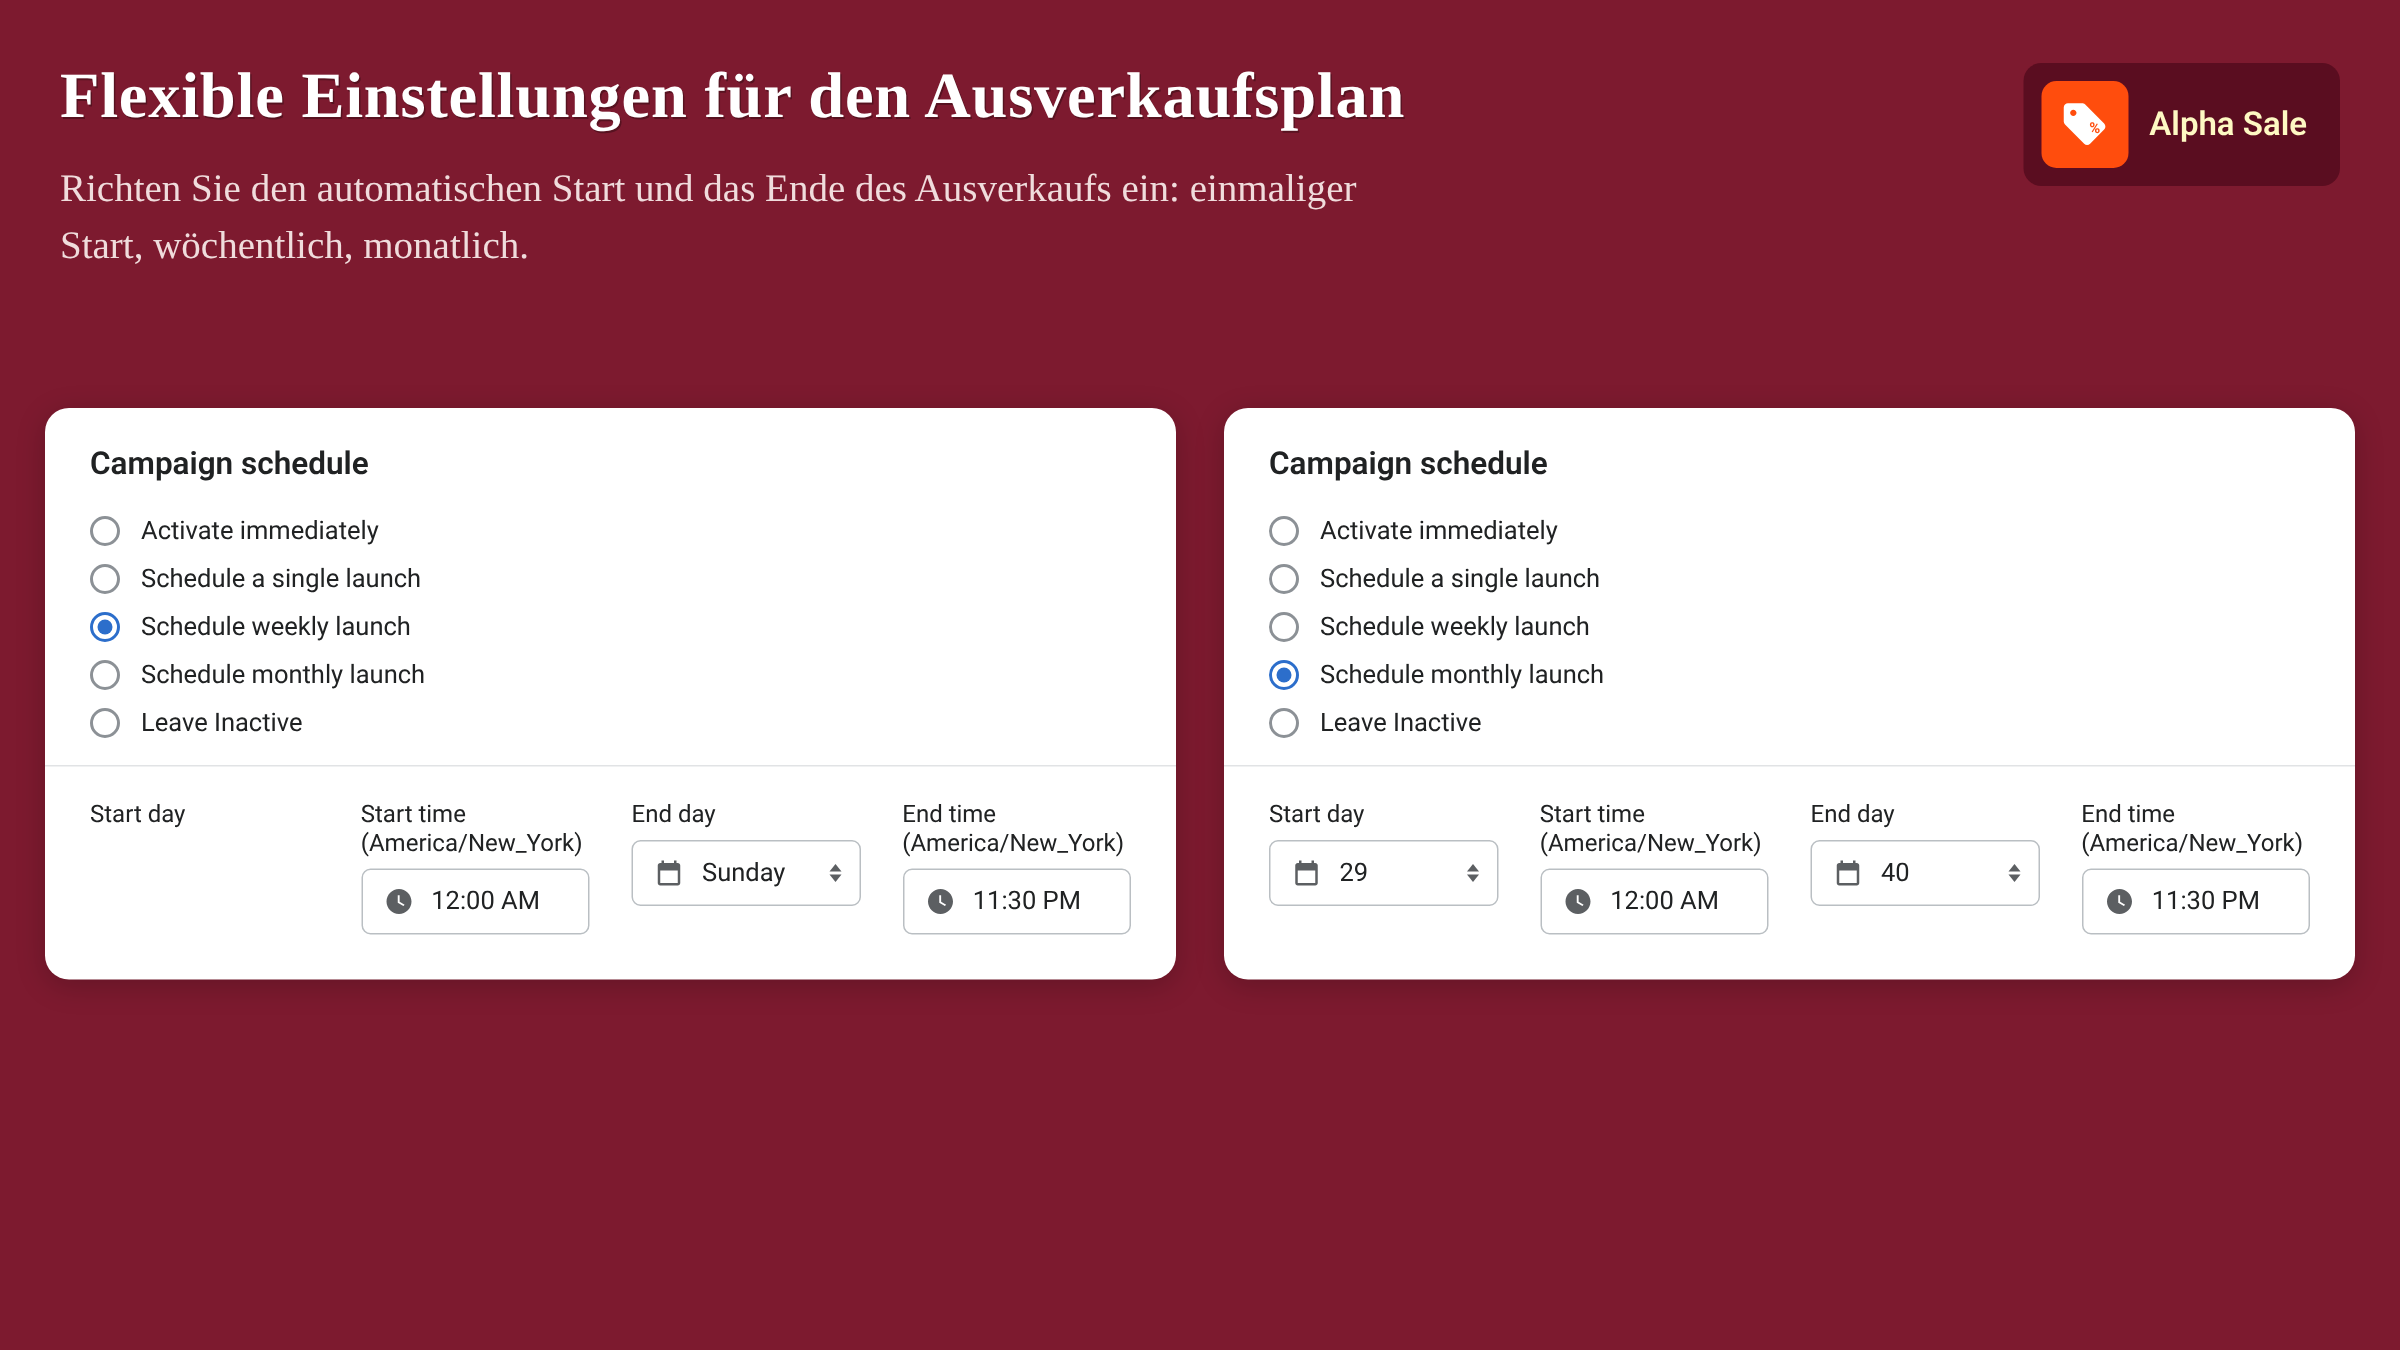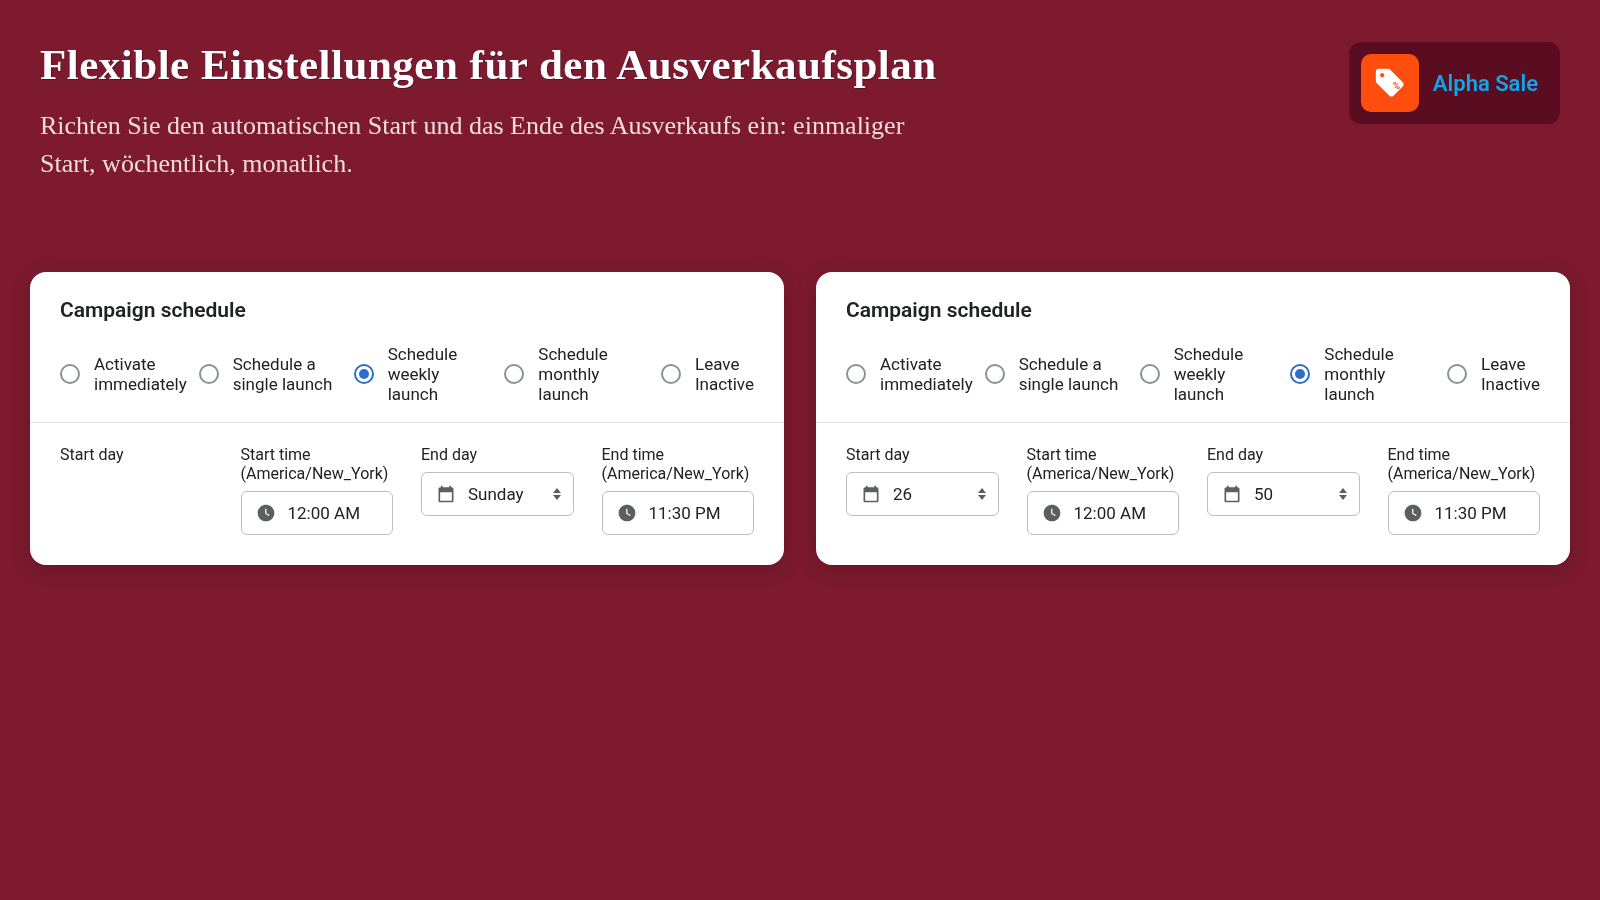--- a/index.html
+++ b/index.html
@@ -49,21 +49,21 @@
   .brand-icon {
     width: 58px;
     height: 58px;
     background: #ff4d0d;
     border-radius: 10px;
     display: flex;
     align-items: center;
     justify-content: center;
   }
   .brand-name {
-    color: #0ea5e9;
+    color: #fef9c3;
     font-size: 22px;
     font-weight: 600;
   }
   .cards {
     display: flex;
     gap: 32px;
     padding: 70px 30px 0 30px;
   }
   .card {
     background: #ffffff;
@@ -76,20 +76,21 @@
     padding: 26px 30px 18px 30px;
   }
   .card-title {
     font-size: 21px;
     font-weight: 600;
     color: #202223;
     margin-bottom: 22px;
   }
   .radio-list {
     display: flex;
+    flex-direction: column;
     gap: 12px;
   }
   .radio-row {
     display: flex;
     align-items: center;
     gap: 14px;
     cursor: pointer;
   }
   .radio-circle {
     width: 20px;
@@ -293,21 +294,21 @@
     </div>
     <div class="card-body">
       <div>
         <label class="field-label">Start day</label>
         <div class="field-input select">
           <span class="icon-cal">
             <svg viewBox="0 0 24 24" width="20" height="20" fill="#5c5f62">
                 <path d="M19 4h-1V2h-2v2H8V2H6v2H5c-1.1 0-2 .9-2 2v14c0 1.1.9 2 2 2h14c1.1 0 2-.9 2-2V6c0-1.1-.9-2-2-2zm0 16H5V10h14v10z"></path>
               </svg>
           </span>
-          <span class="field-value">26</span>
+          <span class="field-value">29</span>
           <span class="select-arrows">
               <span class="up"></span>
               <span class="down"></span>
             </span>
         </div>
       </div>
       <div>
         <label class="field-label">Start time (America/New_York)</label>
         <div class="field-input">
           <span class="icon-clock">
@@ -319,21 +320,21 @@
         </div>
       </div>
       <div>
         <label class="field-label">End day</label>
         <div class="field-input select">
           <span class="icon-cal">
             <svg viewBox="0 0 24 24" width="20" height="20" fill="#5c5f62">
                 <path d="M19 4h-1V2h-2v2H8V2H6v2H5c-1.1 0-2 .9-2 2v14c0 1.1.9 2 2 2h14c1.1 0 2-.9 2-2V6c0-1.1-.9-2-2-2zm0 16H5V10h14v10z"></path>
               </svg>
           </span>
-          <span class="field-value">50</span>
+          <span class="field-value">40</span>
           <span class="select-arrows">
               <span class="up"></span>
               <span class="down"></span>
             </span>
         </div>
       </div>
       <div>
         <label class="field-label">End time (America/New_York)</label>
         <div class="field-input">
           <span class="icon-clock">

